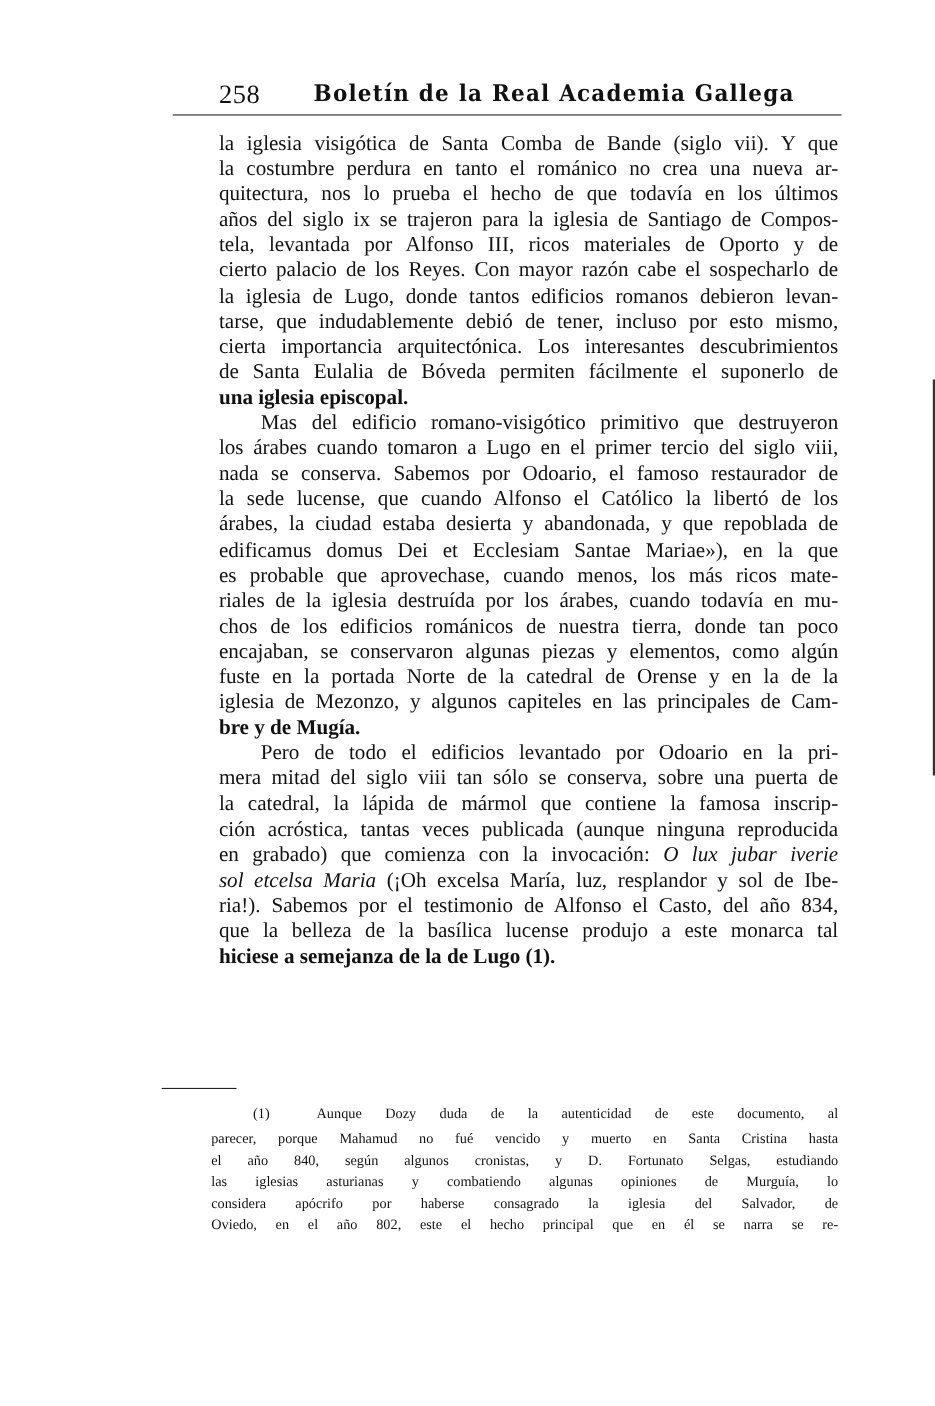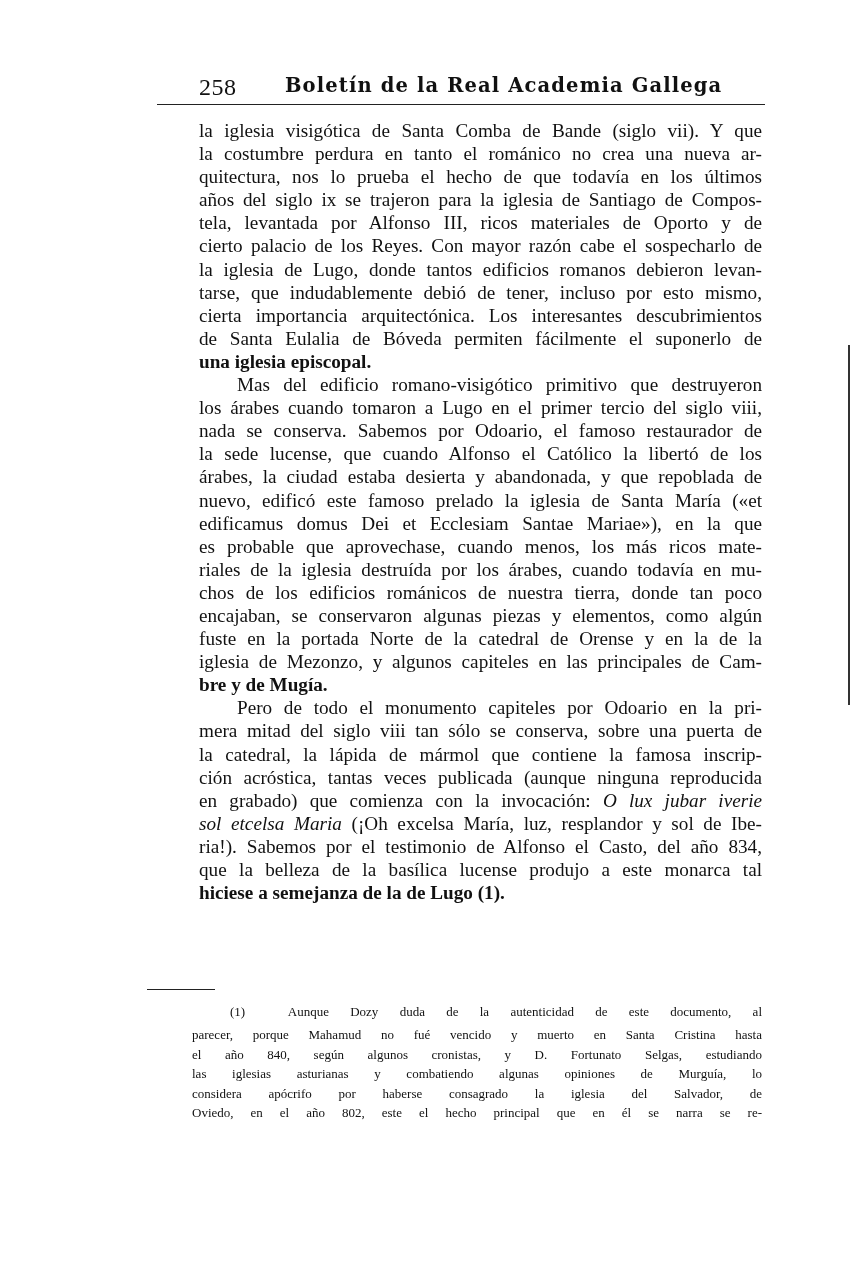--- a/index.html
+++ b/index.html
@@ -84,33 +84,32 @@
       <span class="line">de Santa Eulalia de Bóveda permiten fácilmente el suponerlo de</span>
       <span class="line last">una iglesia episcopal.</span>
     </div>
 
     <div>
       <span class="line indent">Mas del edificio romano-visigótico primitivo que destruyeron</span>
       <span class="line">los árabes cuando tomaron a Lugo en el primer tercio del siglo viii,</span>
       <span class="line">nada se conserva. Sabemos por Odoario, el famoso restaurador de</span>
       <span class="line">la sede lucense, que cuando Alfonso el Católico la libertó de los</span>
       <span class="line">árabes, la ciudad estaba desierta y abandonada, y que repoblada de</span>
-      <span class="line">nuevo, edificó este famoso prelado la iglesia de Santa María («et</span>
       <span class="line">edificamus domus Dei et Ecclesiam Santae Mariae»), en la que</span>
       <span class="line">es probable que aprovechase, cuando menos, los más ricos mate-</span>
       <span class="line">riales de la iglesia destruída por los árabes, cuando todavía en mu-</span>
       <span class="line">chos de los edificios románicos de nuestra tierra, donde tan poco</span>
       <span class="line">encajaban, se conservaron algunas piezas y elementos, como algún</span>
       <span class="line">fuste en la portada Norte de la catedral de Orense y en la de la</span>
       <span class="line">iglesia de Mezonzo, y algunos capiteles en las principales de Cam-</span>
       <span class="line last">bre y de Mugía.</span>
     </div>
 
     <div>
-      <span class="line indent">Pero de todo el monumento capiteles por Odoario en la pri-</span>
+      <span class="line indent">Pero de todo el edificios levantado por Odoario en la pri-</span>
       <span class="line">mera mitad del siglo viii tan sólo se conserva, sobre una puerta de</span>
       <span class="line">la catedral, la lápida de mármol que contiene la famosa inscrip-</span>
       <span class="line">ción acróstica, tantas veces publicada (aunque ninguna reproducida</span>
       <span class="line"><span>en grabado) que comienza con la invocación:</span> <span class="it">O lux jubar iverie</span></span>
       <span class="line"><span class="it">sol etcelsa Maria</span><span> (¡Oh excelsa María, luz, resplandor y sol de Ibe-</span></span>
       <span class="line">ria!). Sabemos por el testimonio de Alfonso el Casto, del año 834,</span>
       <span class="line">que la belleza de la basílica lucense produjo a este monarca tal</span>
       <span class="line last">hiciese a semejanza de la de Lugo (1).</span>
     </div>
   </div>

